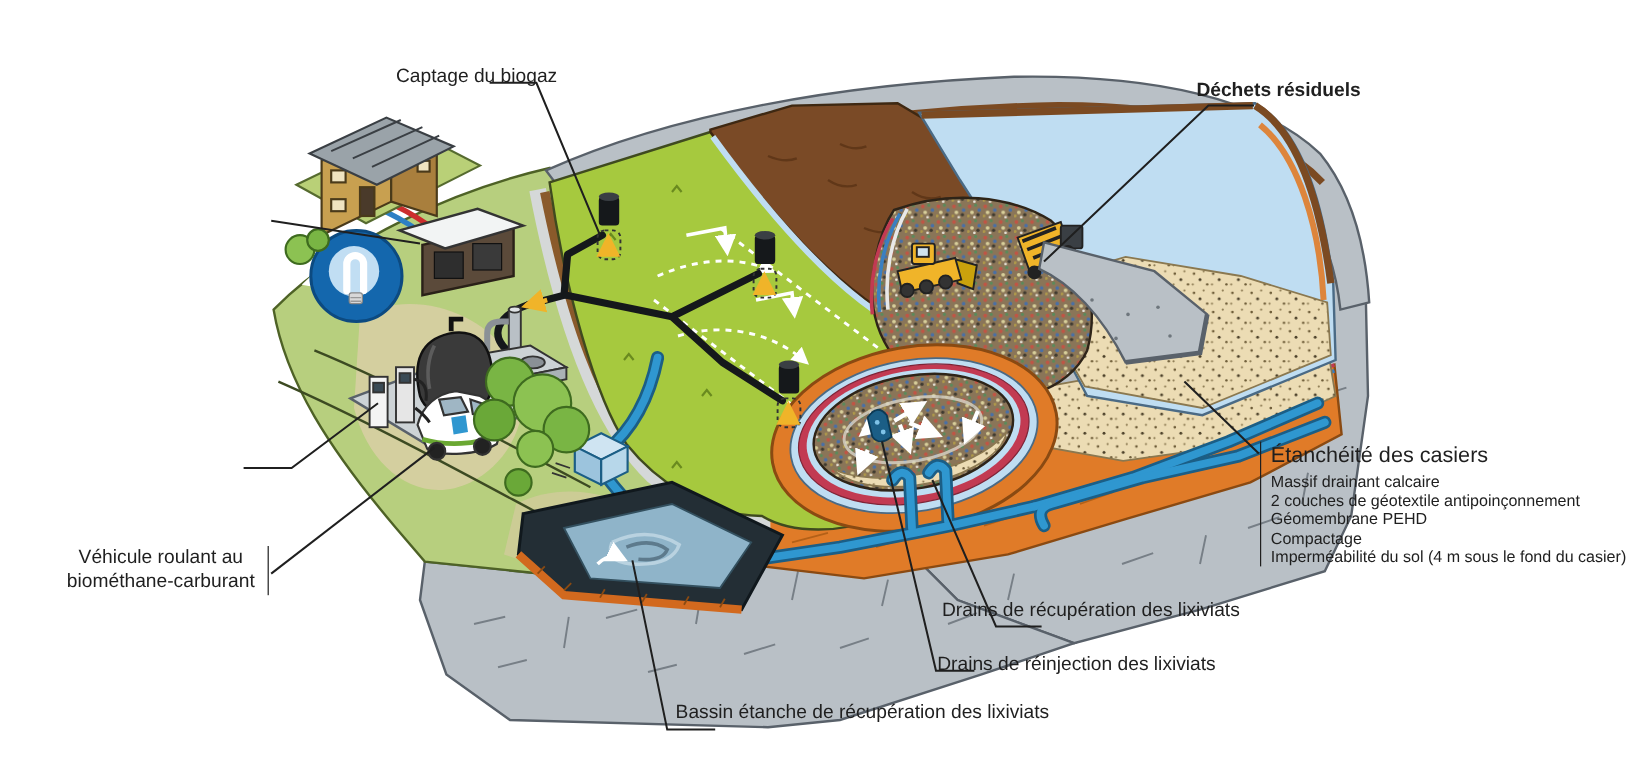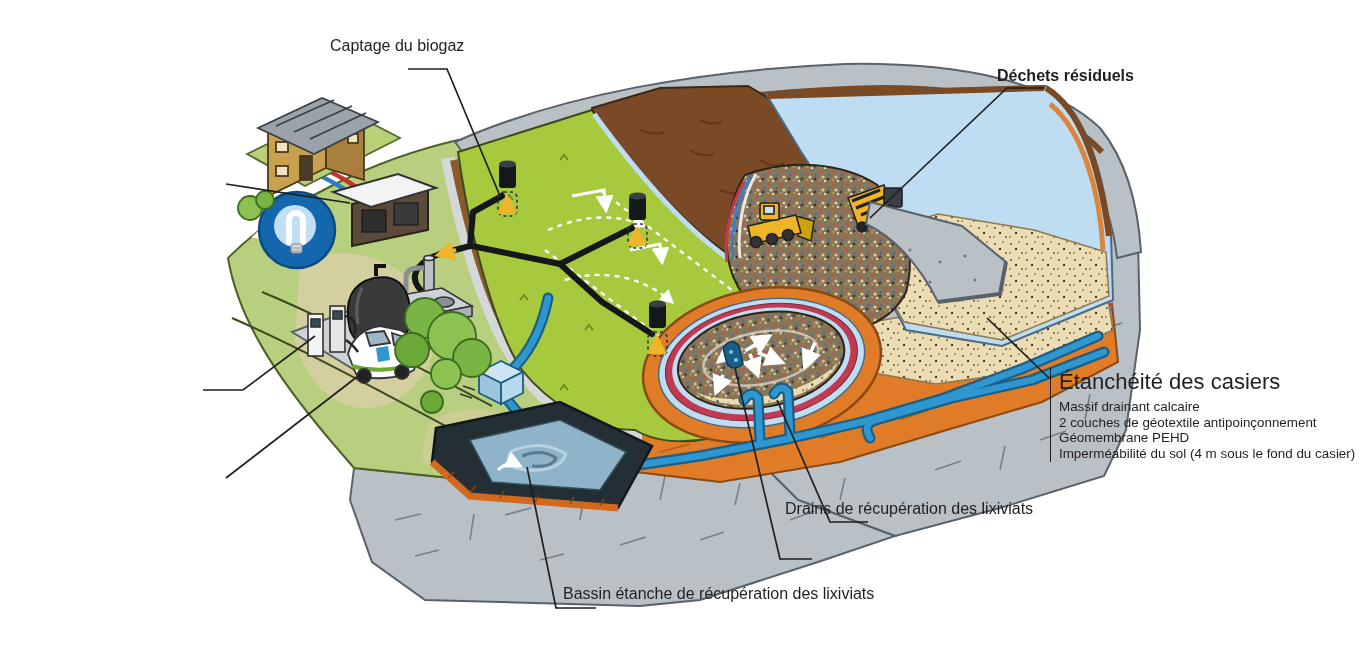--- a/index.html
+++ b/index.html
@@ -10,21 +10,21 @@
     width:1370px;height:653px;background:#fff;position:relative;overflow:hidden;
     font-family:"Liberation Sans", sans-serif;color:var(--ink);
   }
   .stage{position:absolute;inset:0;}
   svg{position:absolute;left:0;top:0;}
   .label{position:absolute;font-size:16px;line-height:1.28;color:var(--ink);white-space:nowrap;}
   .label.wrap{white-space:normal;}
   .label-moteurs{width:196px;text-align:justify;border-right:1.6px solid var(--ink);padding-right:7px;}
   .label-vehicule{width:172px;text-align:center;border-right:1.6px solid var(--ink);padding-right:7px;}
   .etancheite{border-left:1.6px solid var(--ink);padding-left:8px;}
-  .etancheite .title{font-size:22px;display:block;margin-bottom:3px;}
+  .etancheite .title{font-size:18px;display:block;margin-bottom:3px;}
   .etancheite .item{display:block;font-size:13.4px;line-height:15.6px;white-space:nowrap;}
   
   .c-rock{fill:var(--rock);}
   .c-hill{fill:var(--grass-hill);}     .c-cap{fill:var(--grass-cap);}
   .c-soil{fill:var(--soil-brown);}     .c-clay{fill:var(--clay-orange);}
   .c-membrane{fill:var(--membrane-blue);} .c-red{fill:var(--geotextile-red);}           .c-water{fill:var(--water);}
   .c-pipe{stroke:var(--pipe-blue);}    .c-yellow{fill:var(--arrow-yellow);}
 </style>
 </head>
 <body>
@@ -397,33 +397,36 @@
     <path d="M226,184 L350,203"></path>
     <path d="M203,390 L243,390 L315,336"></path>
     <path d="M226,478 L362,373"></path>
     <path d="M1049,378 L987,318"></path>
     <path d="M777,400 L830,522 L868,522"></path>
     <path d="M735,368 L780,559 L812,559"></path>
     <path d="M527,467 L556,608 L596,608"></path>
   </g>
 </svg>
 
-<div class="label" style="left:330px;top:36px;">Captage du biogaz</div>
+<div class="label" style="left:330px;top:54px;">Captage du biogaz</div>
 
 <div class="label" style="left:997px;top:66px;font-weight:bold;">Déchets résiduels</div>
 
 
 
+<div class="label wrap label-vehicule" style="left:52px;top:455px;">Véhicule roulant au biométhane-carburant</div>
 
 <div class="label wrap etancheite" style="left:1050px;top:368px;">
   <span class="title">Étanchéité des casiers</span>
   <span class="item">Massif drainant calcaire</span>
   <span class="item">2 couches de géotextile antipoinçonnement</span>
   <span class="item">Géomembrane PEHD</span>
+  <span class="item">Compactage</span>
   <span class="item">Imperméabilité du sol (4 m sous le fond du casier)</span>
 </div>
 
 <div class="label" style="left:785px;top:499px;">Drains de récupération des lixiviats</div>
 
+<div class="label" style="left:781px;top:544px;">Drains de réinjection des lixiviats</div>
 
 <div class="label" style="left:563px;top:584px;">Bassin étanche de récupération des lixiviats</div>
 
 </div>
 
 </body></html>

